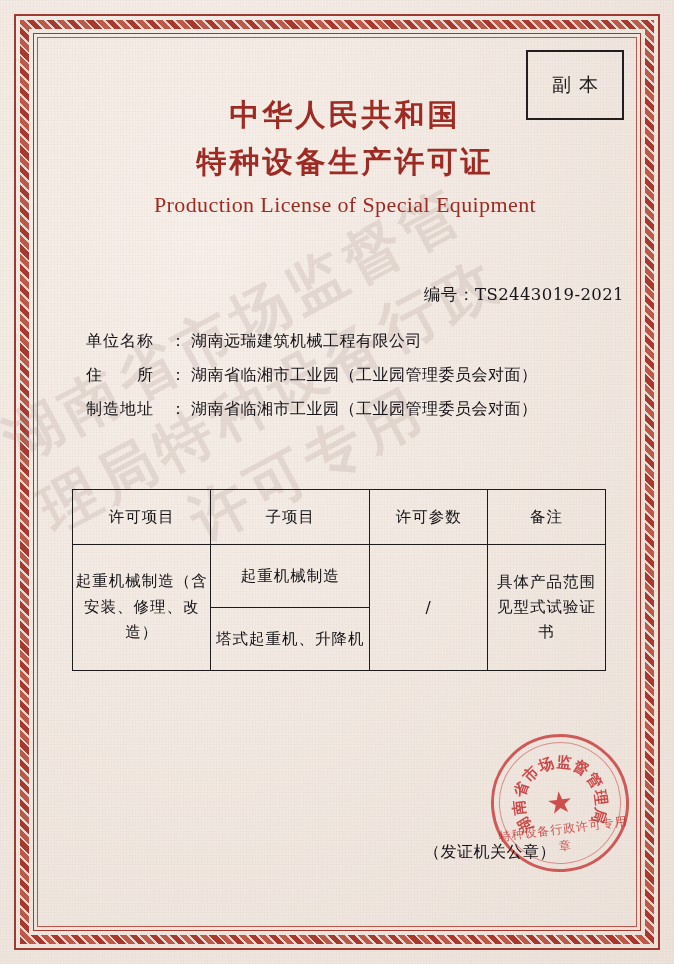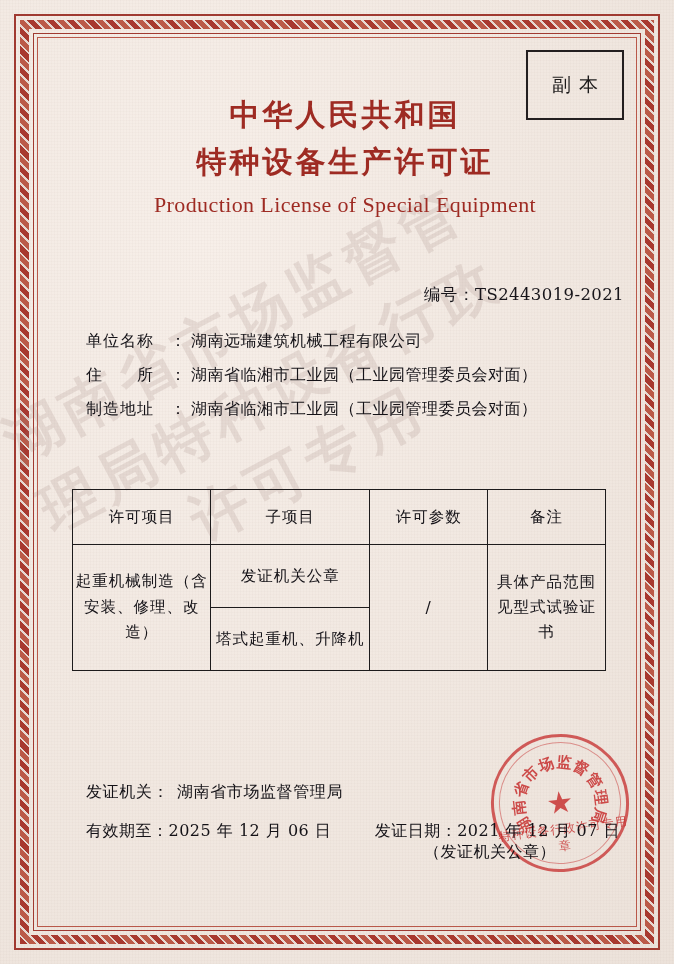--- a/index.html
+++ b/index.html
@@ -367,21 +367,21 @@
           <tr>
             <th class="col-item">许可项目</th>
             <th class="col-sub">子项目</th>
             <th class="col-param">许可参数</th>
             <th class="col-remark">备注</th>
           </tr>
         </thead>
         <tbody>
           <tr>
             <td class="cell-item" rowspan="2">起重机械制造（含安装、修理、改造）</td>
-            <td class="cell-sub">发证机关公章</td>
+            <td class="cell-sub">起重机械制造</td>
             <td class="cell-param" rowspan="2">/</td>
             <td class="cell-remark" rowspan="2">具体产品范围见型式试验证书</td>
           </tr>
           <tr>
             <td class="cell-sub">塔式起重机、升降机</td>
           </tr>
         </tbody>
       </table>
     </div>
 
@@ -396,27 +396,17 @@
           <span style="transform: rotate(-12.7778deg) translate(-50%, -50px) rotate(0deg);">场</span>
           <span style="transform: rotate(12.7778deg) translate(-50%, -50px) rotate(0deg);">监</span>
           <span style="transform: rotate(38.3333deg) translate(-50%, -50px) rotate(0deg);">督</span>
           <span style="transform: rotate(63.8889deg) translate(-50%, -50px) rotate(0deg);">管</span>
           <span style="transform: rotate(89.4444deg) translate(-50%, -50px) rotate(0deg);">理</span>
           <span style="transform: rotate(115deg) translate(-50%, -50px) rotate(0deg);">局</span>
         </div>
       <div class="seal-bottom">特种设备行政许可专用章</div>
     </div>
 
-    <div class="footer">
-      <div class="footer-row">
-        <span class="issuer-auth">发证机关：</span>
-        <span>湖南省市场监督管理局</span>
-      </div>
-      <div class="footer-dates">
-        <span><span>有效期至：</span><span class="date-val">2025 年 12 月 06 日</span></span>
-        <span><span>发证日期：</span><span class="date-val">2021 年 12 月 07 日</span></span>
-      </div>
-    </div>
 
     <div class="seal-note">（发证机关公章）</div>
 
   </div>
 </div>
 
 </body></html>

